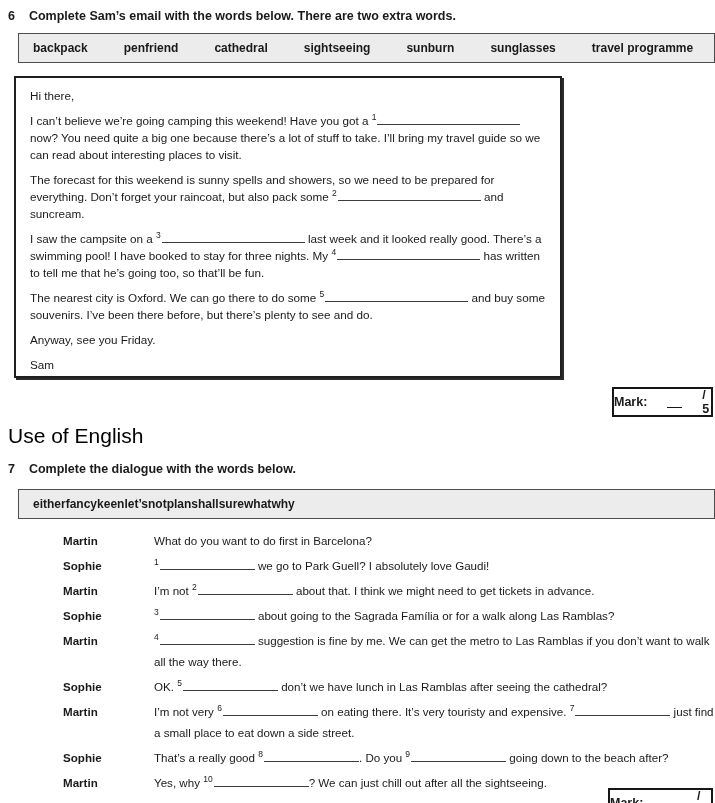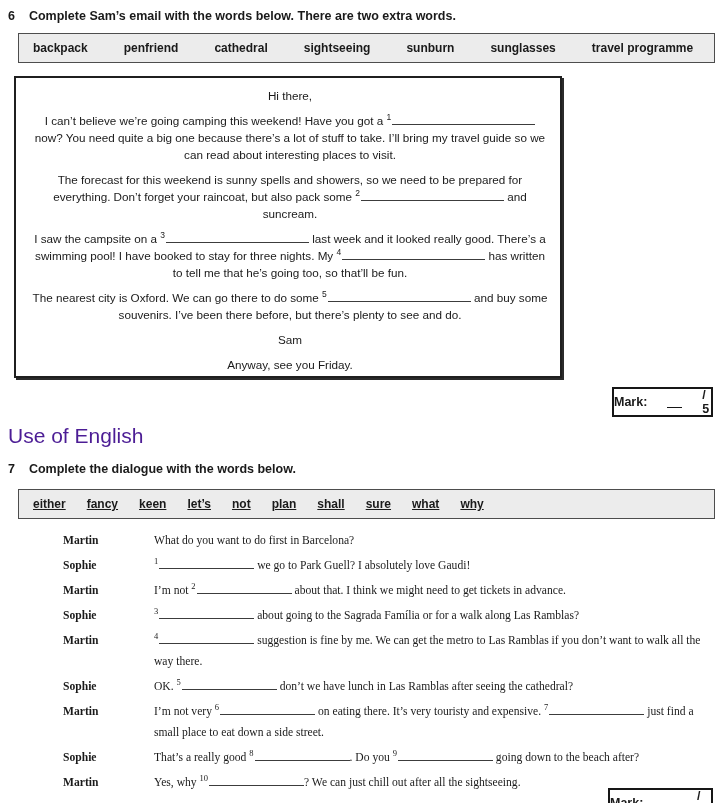--- a/index.html
+++ b/index.html
@@ -10,34 +10,34 @@
   .ex-title{position:absolute;left:8px;display:flex;gap:14px;font-weight:bold;font-size:12.5px;}
   .ex-title.t6{top:9px;}
   .ex-title.t7{top:462px;}
   .wordbank{
     position:absolute;left:18px;right:0;height:30px;background:#ececec;
     border:1px solid #4d4d4d;box-sizing:border-box;
     display:flex;align-items:center;padding-left:14px;
     font-weight:bold;font-size:12px;
   }
   .wb1{top:33px;gap:36px;}
-  .wb2{top:489px;gap:21px;text-decoration:underline;}
+  .wb2{top:489px;}
   .wb-word{white-space:nowrap;}
   .email-box{
     position:absolute;left:14px;top:76px;width:548px;height:302px;box-sizing:border-box;
     border:2px solid #1f1f1f;box-shadow:2px 2px 0 rgba(20,20,20,0.9);
     background:#fff;padding:9px 10px 0 14px;
   }
-  .email-box p{margin:0 0 8px 0;font-size:11.7px;line-height:17px;text-align:center;}
+  .email-box p{margin:0 0 8px 0;font-size:11.7px;line-height:17px;}
   .blank{display:inline-block;border-bottom:1px solid #3c3c3c;height:12px;}
   .blank-email{width:143px;}
   .blank-dialogue{width:95px;}
   sup{font-size:8.5px;line-height:0;margin-right:1px;}
-  .section-heading{position:absolute;left:8px;top:424px;margin:0;font-size:21px;font-weight:400;color:#4c1d95;}
-  .dialogue{position:absolute;left:63px;top:530px;right:0;font-family:Liberation Serif, serif;}
+  .section-heading{position:absolute;left:8px;top:424px;margin:0;font-size:21px;font-weight:400;color:#000000;}
+  .dialogue{position:absolute;left:63px;top:530px;right:0;}
   .d-row{display:flex;margin-bottom:4px;font-size:11.6px;line-height:21px;}
   .d-speaker{width:77px;flex:none;font-weight:bold;}
   .d-text{flex:1;margin-left:14px;}
   .mark-box{
     position:absolute;border:2px solid #161616;box-sizing:border-box;background:#fff;
     font-weight:bold;font-size:12.5px;
     display:flex;align-items:center;justify-content:center;gap:20px;
   }
   .mb1{left:612px;top:387px;width:101px;height:30px;}
   .mb2{left:608px;top:788px;width:105px;height:30px;}
@@ -63,22 +63,22 @@
       <span class="wb-word">travel programme</span>
     </div>
 
   <div class="email-box">
     <div id="email-paragraphs">
         <p>Hi there,</p>
         <p>I can’t believe we’re going camping this weekend! Have you got a <sup>1</sup><span class="blank blank-email"></span> now? You need quite a big one because there’s a lot of stuff to take. I’ll bring my travel guide so we can read about interesting places to visit.</p>
         <p>The forecast for this weekend is sunny spells and showers, so we need to be prepared for everything. Don’t forget your raincoat, but also pack some <sup>2</sup><span class="blank blank-email"></span> and suncream.</p>
         <p>I saw the campsite on a <sup>3</sup><span class="blank blank-email"></span> last week and it looked really good. There’s a swimming pool! I have booked to stay for three nights. My <sup>4</sup><span class="blank blank-email"></span> has written to tell me that he’s going too, so that’ll be fun.</p>
         <p>The nearest city is Oxford. We can go there to do some <sup>5</sup><span class="blank blank-email"></span> and buy some souvenirs. I’ve been there before, but there’s plenty to see and do.</p>
+        <p>Anyway, see you Friday.</p>
         <p>Sam</p>
-        <p>Anyway, see you Friday.</p>
       </div>
   </div>
 
   <div class="mark-box mb1">
     <span>Mark:</span>
     <span class="mark-line"></span>
     <span>/ 5</span>
   </div>
 
   <h1 class="section-heading">Use of English</h1>

